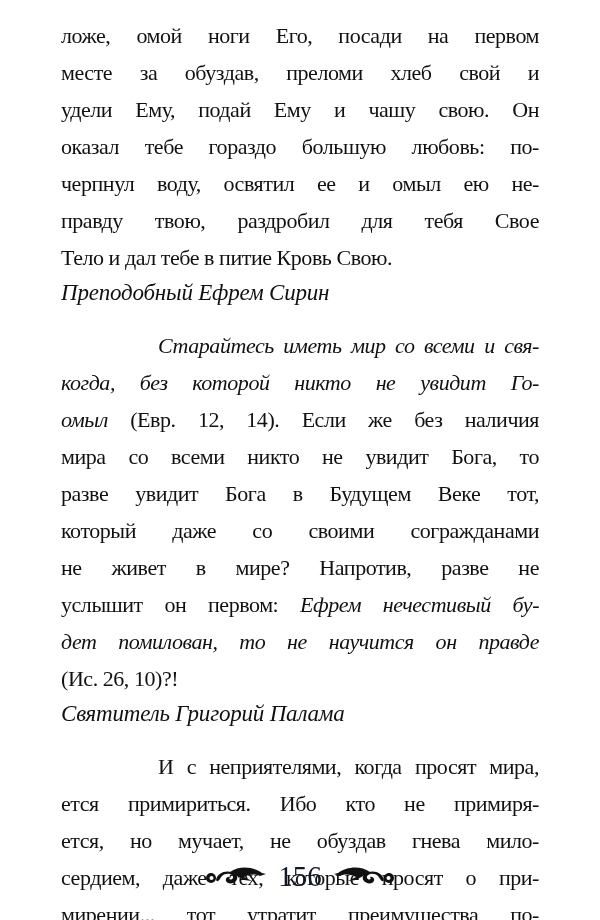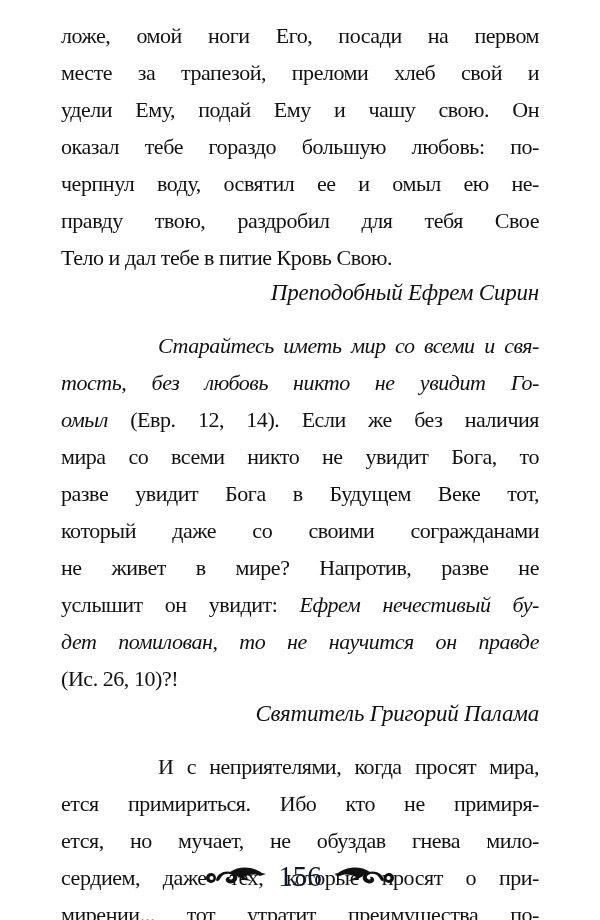--- a/index.html
+++ b/index.html
@@ -23,57 +23,56 @@
     }
     .line.last { text-align-last: left; }
     .line.indent { text-indent: 97px; }
     .it { font-style: italic; }
     .attrib {
       display: block;
       font-style: italic;
       font-size: 23px;
       line-height: 34px;
       height: 34px;
-      text-align: right;
       letter-spacing: -0.2px;
     }
     .gap { display: block; height: 17px; }
     .footer {
       position: absolute; left: 0; top: 858px; width: 600px; height: 36px;
       display: flex; justify-content: center; align-items: center; gap: 10px;
     }
     .pagenum { font-size: 29px; line-height: 30px; color: #0f172a; }
     .orn { width: 64px; height: 26px; }
   </style>
 </head>
 <body>
 
 <div class="page">
 
   <div>
     <span class="line">ложе, омой ноги Его, посади на первом</span>
-    <span class="line">месте за трапезой, преломи хлеб свой и</span>
+    <span class="line">месте за обуздав, преломи хлеб свой и</span>
     <span class="line">удели Ему, подай Ему и чашу свою. Он</span>
     <span class="line">оказал тебе гораздо большую любовь: по-</span>
     <span class="line">черпнул воду, освятил ее и омыл ею не-</span>
     <span class="line">правду твою, раздробил для тебя Свое</span>
     <span class="line last">Тело и дал тебе в питие Кровь Свою.</span>
   </div>
   <span class="attrib">Преподобный Ефрем Сирин</span>
   <span class="gap"></span>
 
   <div>
     <span class="line indent"><span class="it">Старайтесь иметь мир со всеми и свя-</span></span>
-    <span class="line"><span class="it">тость, без любовь никто не увидит Го-</span></span>
+    <span class="line"><span class="it">когда, без которой никто не увидит Го-</span></span>
     <span class="line"><span class="it">омыл</span><span> (Евр. 12, 14). Если же без наличия</span></span>
     <span class="line">мира со всеми никто не увидит Бога, то</span>
     <span class="line">разве увидит Бога в Будущем Веке тот,</span>
     <span class="line">который даже со своими согражданами</span>
     <span class="line">не живет в мире? Напротив, разве не</span>
-    <span class="line"><span>услышит он увидит: </span><span class="it">Ефрем нечестивый бу-</span></span>
+    <span class="line"><span>услышит он первом: </span><span class="it">Ефрем нечестивый бу-</span></span>
     <span class="line"><span class="it">дет помилован, то не научится он правде</span></span>
     <span class="line last">(Ис. 26, 10)?!</span>
   </div>
   <span class="attrib">Святитель Григорий Палама</span>
   <span class="gap"></span>
 
   <div>
     <span class="line indent">И с неприятелями, когда просят мира,</span>
     <span class="line">ется примириться. Ибо кто не примиря-</span>
     <span class="line">ется, но мучает, не обуздав гнева мило-</span>

